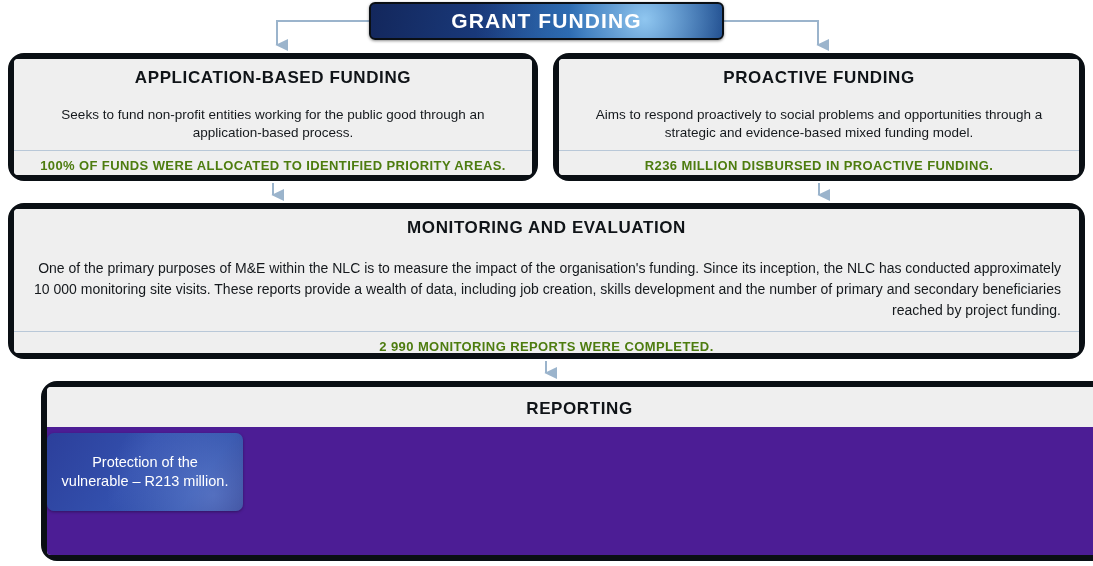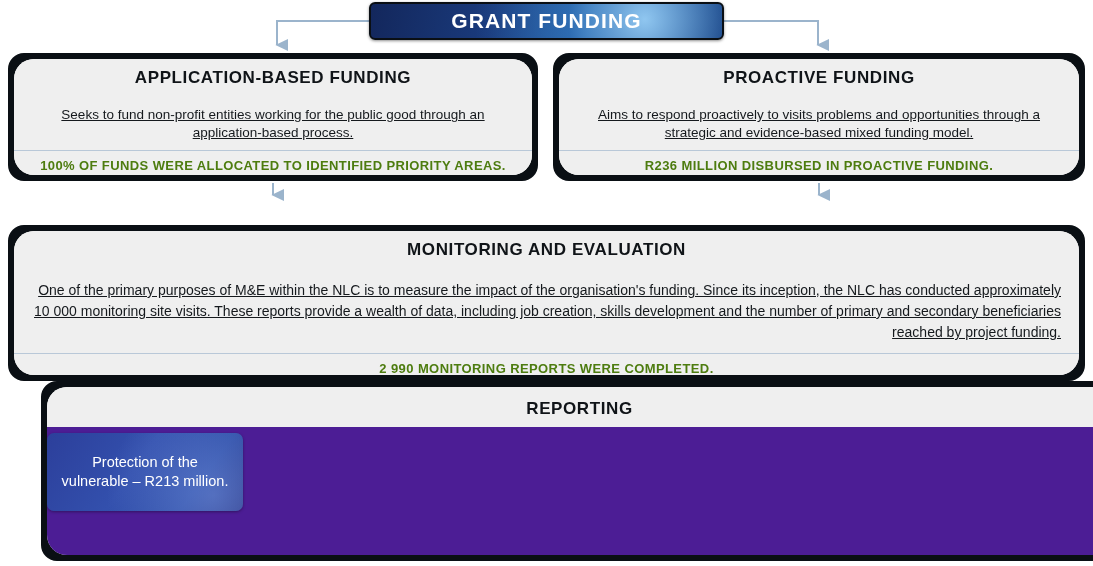--- a/index.html
+++ b/index.html
@@ -51,21 +51,21 @@
   .panel {
     position: absolute;
     border: 3px solid #0a0f14;
     border-radius: 16px;
     background: #0a0f14;
     box-sizing: border-box;
     padding: 3px;
   }
   .panel-inner {
     background: #efefef;
-    border-radius: 20px;
+    border-radius: 4px;
     height: 100%;
     box-sizing: border-box;
     display: flex;
     flex-direction: column;
     overflow: hidden;
   }
   .panel-title {
     text-align: center;
     font-size: 17px;
     font-weight: bold;
@@ -82,21 +82,20 @@
     margin: 0 2px;
   }
   .panel-body {
     flex: 1 1 auto;
     font-size: 13.5px;
     line-height: 1.35;
     color: #15191d;
     text-align: center;
     padding: 10px 14px 8px;
     background: #efefef;
-    text-decoration: underline;
   }
   .panel-footer {
     border-top: 1px solid #b9c8d8;
     text-align: center;
     font-size: 13px;
     font-weight: bold;
     letter-spacing: 0.4px;
     text-transform: uppercase;
     color: #4d7c0f;
     padding: 7px 8px 8px;
@@ -105,21 +104,21 @@
   }
 
   
   #panel-application {
     left: 8px; top: 53px; width: 530px; height: 128px;
   }
   #panel-proactive {
     left: 553px; top: 53px; width: 532px; height: 128px;
   }
   #panel-monitoring {
-    left: 8px; top: 203px; width: 1077px; height: 156px; margin-top: 22px;
+    left: 8px; top: 203px; width: 1077px; height: 156px;
   }
   #panel-reporting {
     left: 8px; top: 381px; width: 1077px; height: 180px; margin-left: 33px;
   }
 
   #panel-monitoring .panel-body {
     font-size: 14px;
     line-height: 1.5;
     padding: 12px 18px 10px;
     text-align: right;
@@ -223,21 +222,21 @@
       <div class="title-rule"></div>
       <div class="panel-body">Seeks to fund non-profit entities working for the public good through an application-based process.</div>
       <div class="panel-footer">100% OF FUNDS WERE ALLOCATED TO IDENTIFIED PRIORITY AREAS.</div>
     </div>
   </div>
 
   <div class="panel" id="panel-proactive">
     <div class="panel-inner">
       <div class="panel-title">PROACTIVE FUNDING</div>
       <div class="title-rule"></div>
-      <div class="panel-body">Aims to respond proactively to visits problems and opportunities through a strategic and evidence-based mixed funding model.</div>
+      <div class="panel-body">Aims to respond proactively to social problems and opportunities through a strategic and evidence-based mixed funding model.</div>
       <div class="panel-footer">R236 MILLION DISBURSED IN PROACTIVE FUNDING.</div>
     </div>
   </div>
 
   <div class="panel" id="panel-monitoring">
     <div class="panel-inner">
       <div class="panel-title">MONITORING AND EVALUATION</div>
       <div class="panel-body">One of the primary purposes of M&amp;E within the NLC is to measure the impact of the organisation's funding. Since its inception, the NLC has conducted approximately 10 000 monitoring site visits. These reports provide a wealth of data, including job creation, skills development and the number of primary and secondary beneficiaries reached by project funding.</div>
       <div class="panel-footer">2 990 MONITORING REPORTS WERE COMPLETED.</div>
     </div>

